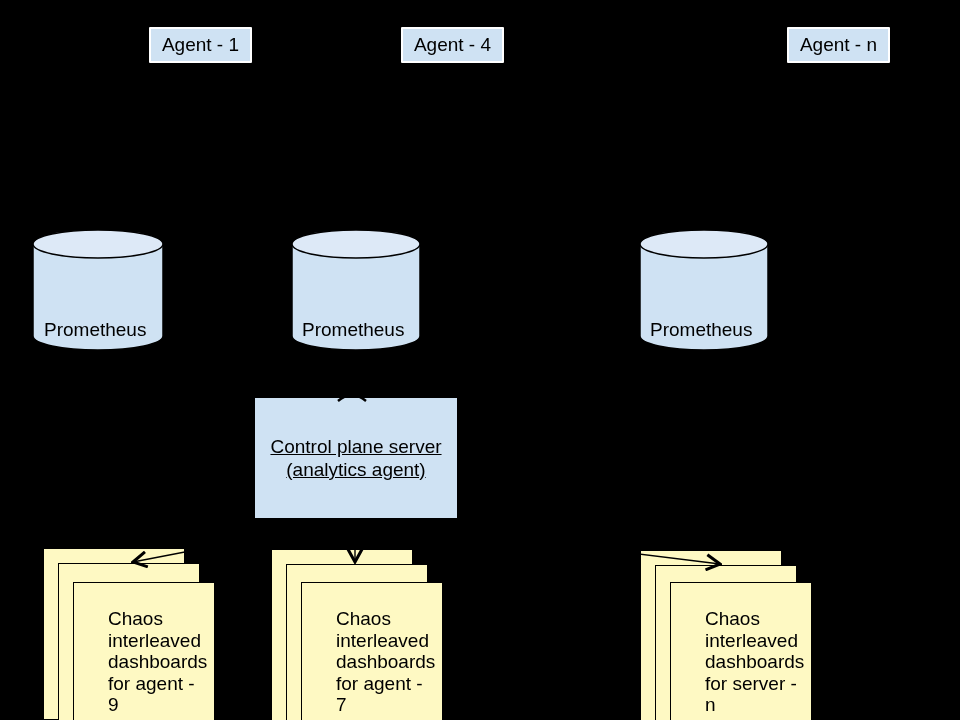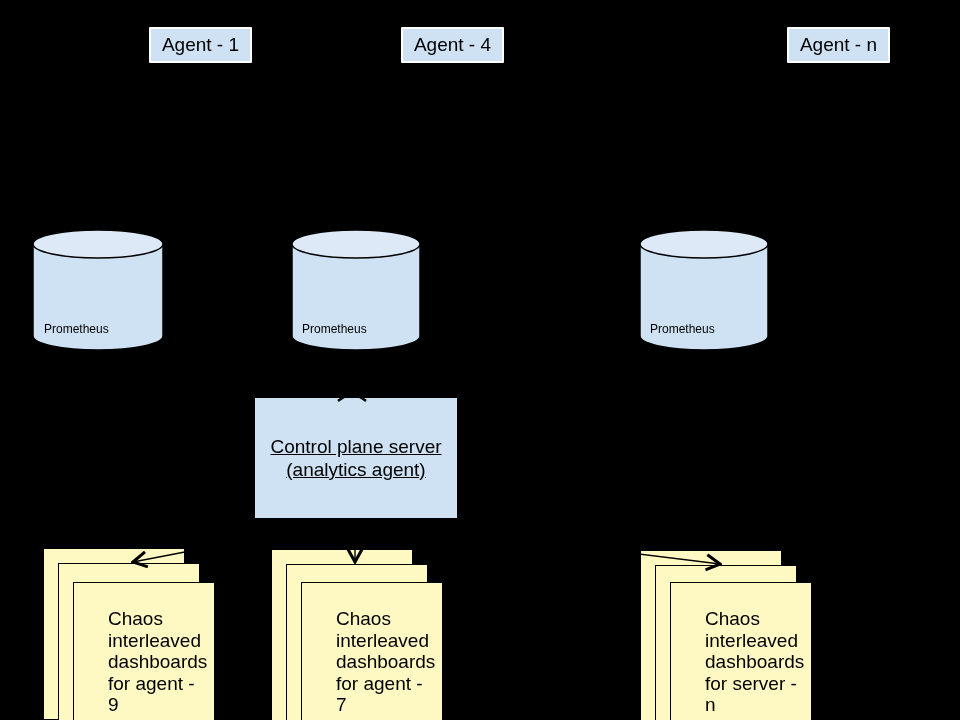--- a/index.html
+++ b/index.html
@@ -9,21 +9,21 @@
     overflow:hidden;
   }
   .layer{position:absolute;left:0;top:0;width:960px;height:720px;}
   .agent-box{
     position:absolute;width:103px;height:36px;background:#cfe2f3;
     border:2px solid #ffffff;border-radius:1px;box-sizing:border-box;
     display:flex;align-items:center;justify-content:center;
     font-size:19px;
   }
   .cyl-label{
-    position:absolute;font-size:12px;line-height:21.5px;white-space:pre;
+    position:absolute;font-size:19px;line-height:21.5px;white-space:pre;
   }
   .control-box{
     position:absolute;left:255px;top:398px;width:202px;height:120px;
     background:#cfe2f3;display:flex;flex-direction:column;
     align-items:center;justify-content:center;font-size:19px;line-height:23px;
     text-align:center;
     text-decoration:underline;
   }
   .page{
     position:absolute;width:142px;height:172px;background:#fef9c3;

